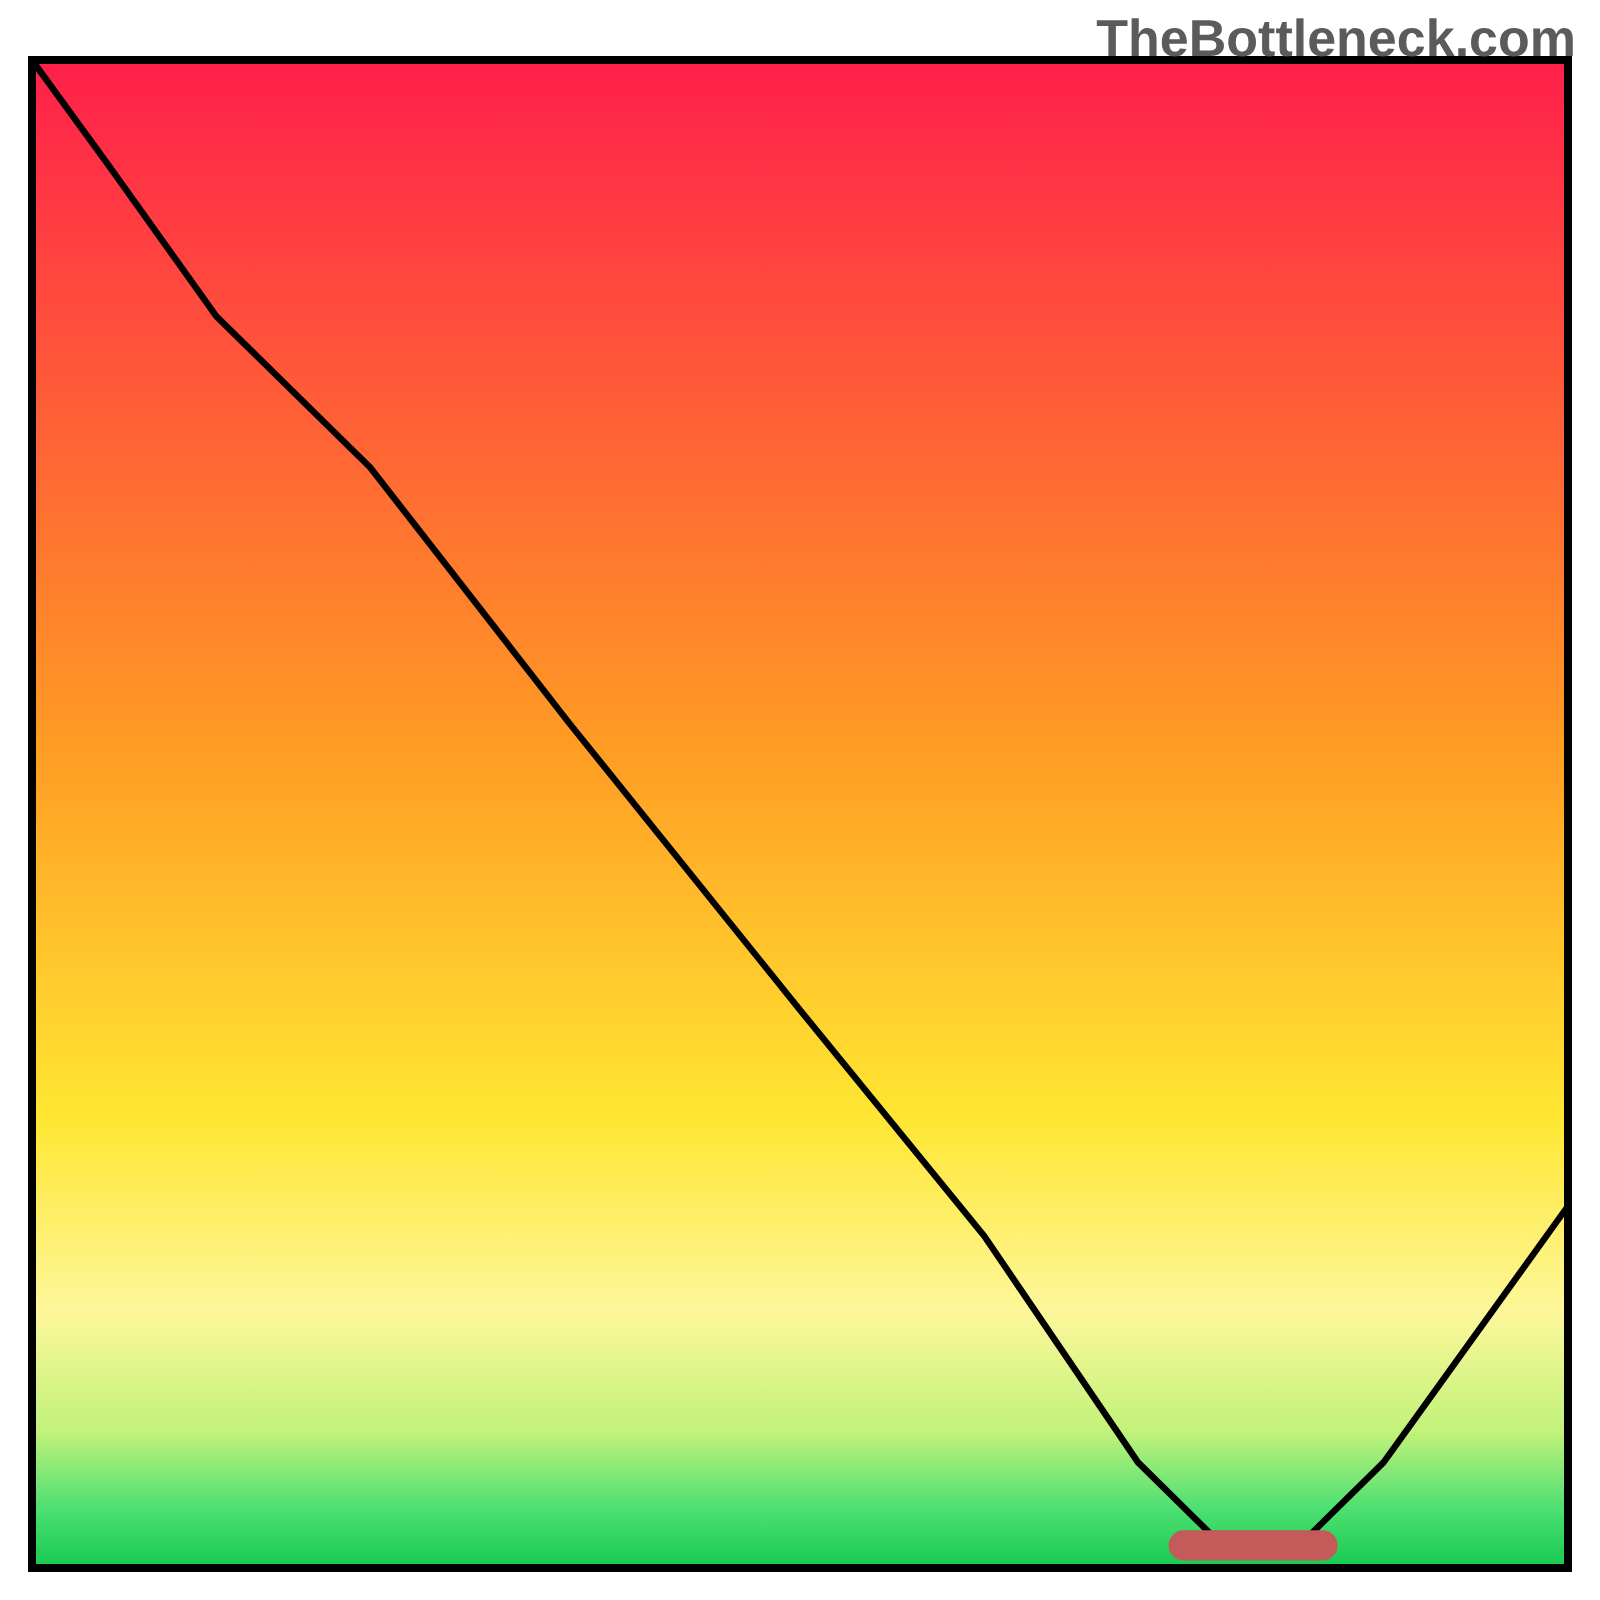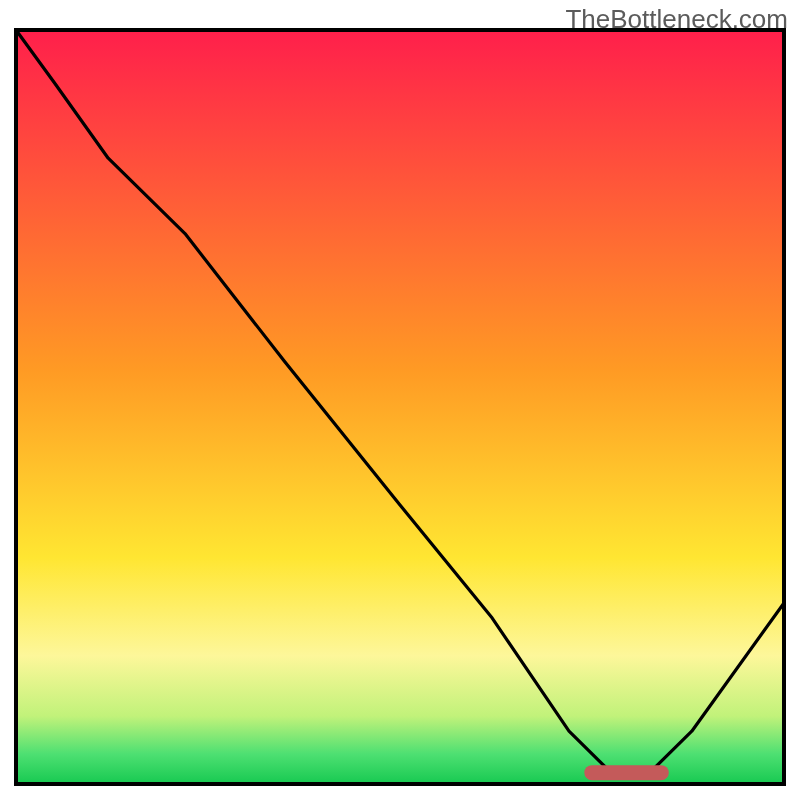--- a/index.html
+++ b/index.html
@@ -14,21 +14,21 @@
   .container {
     position: relative;
     width: 800px;
     height: 800px;
   }
   .watermark {
     position: absolute;
     top: 4px;
     right: 12px;
     font-size: 26px;
-    font-weight: 400;
+    font-weight: 700;
     color: #5b5b5b;
     z-index: 10;
     user-select: none;
   }
   svg {
     position: absolute;
     top: 0;
     left: 0;
   }
 </style>

